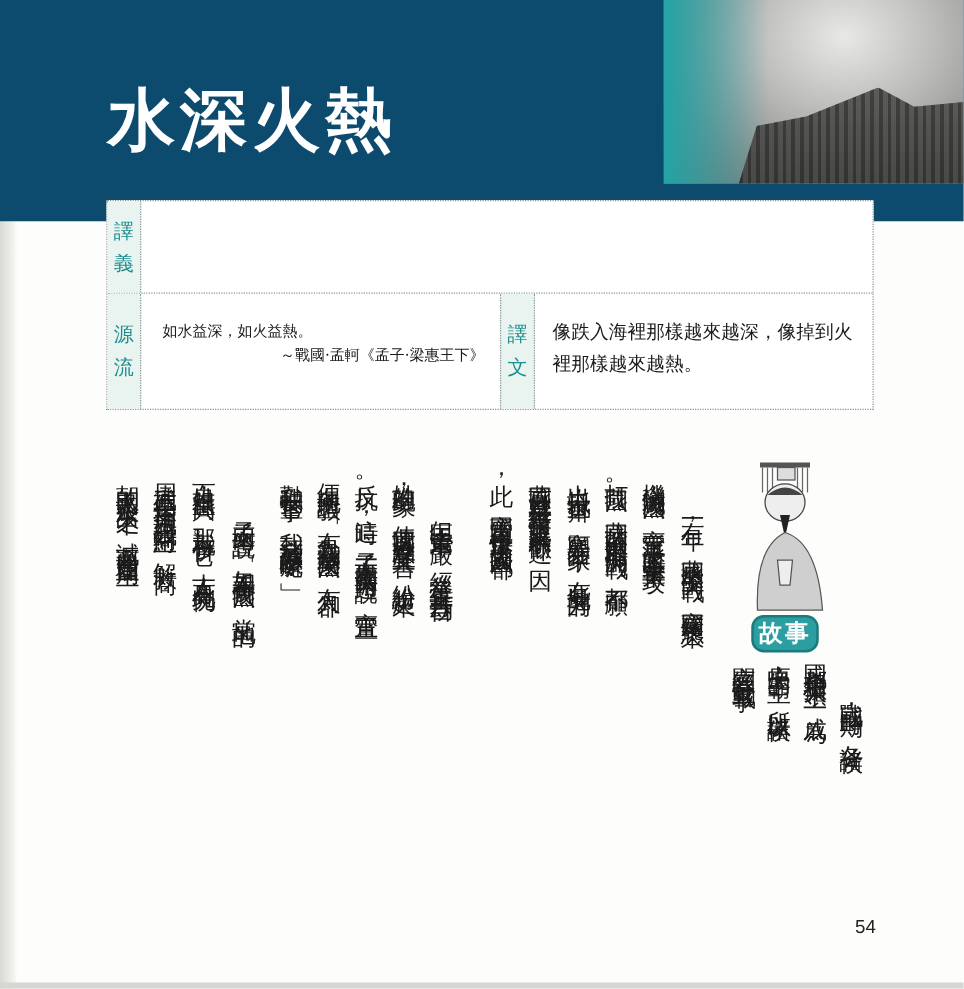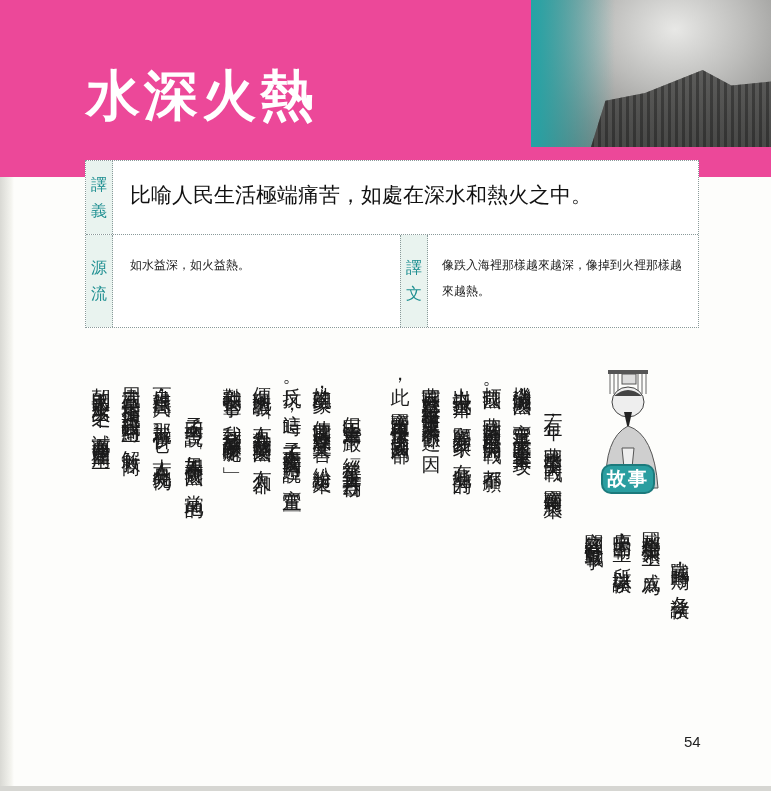--- a/index.html
+++ b/index.html
@@ -8,21 +8,21 @@
       background: #fdfdfb;
       font-family: "DejaVu Serif", "Liberation Serif", serif;
       color: #1a1a1a;
     }
     .spine {
       position: absolute; left: 0; top: 0; width: 14px; height: 791px;
       background: linear-gradient(to right, #d9d9d4, #f4f4ef 80%, #fdfdfb);
     }
     .header {
       position: absolute; left: 0; top: 0; width: 771px; height: 177px;
-      background: #ec4899;
+      background: #0c4a6e;
       overflow: hidden;
     }
     .header-art {
       position: absolute; right: 0; top: 0; width: 240px; height: 147px;
       background:
         linear-gradient(to right, rgba(35,164,166,1) 0%, rgba(35,164,166,0) 35%),
         radial-gradient(ellipse at 60% 20%, #e8e8e6 0%, #bdbdbb 35%, #8d8d8b 70%, #6c6c6a 100%);
     }
     .roof {
       position: absolute; right: 0; top: 70px; width: 180px; height: 77px;
@@ -49,26 +49,26 @@
       display: flex; flex-direction: column; align-items: center; justify-content: center;
       font-family: "DejaVu Sans", sans-serif; font-size: 16px; color: #1e8f91; line-height: 26px;
     }
     .label-cell.mid { border-left: 1px dotted #8a9a9a; }
     .meaning {
       position: absolute; left: 44px; top: 20px;
       font-family: "DejaVu Sans", sans-serif; font-size: 21px; color: #111;
     }
     .origin-text { position: absolute; left: 44px; top: 20px; font-size: 12px; line-height: 20px; }
     .origin-src { position: absolute; left: 138px; top: 41px; font-size: 12px; }
-    .trans-text { position: absolute; left: 356px; top: 17px; width: 250px; font-size: 12px; line-height: 26px; }
+    .trans-text { position: absolute; left: 356px; top: 17px; width: 250px; font-size: 15px; line-height: 26px; }
     .story-badge {
       position: absolute; left: 600px; top: 368px; width: 72px; height: 130px;
     }
     .story-label {
-      position: absolute; left: 603px; top: 466px;
+      position: absolute; left: 603px; top: 494px;
       font-family: "DejaVu Sans", sans-serif; font-weight: bold; font-size: 19px;
       color: #ffffff; background: #2a9ea0; border-radius: 8px; padding: 0 4px; letter-spacing: 2px;
       box-shadow: 0 0 0 2px #1c7a7c;
     }
     .vcol {
       position: absolute; top: 372px;
       writing-mode: vertical-rl; text-orientation: upright;
       font-family: "DejaVu Serif", serif; font-size: 19px; line-height: 22px;
       letter-spacing: 2.8px; color: #1a1a1a; white-space: nowrap;
     }
@@ -91,28 +91,28 @@
   </div>
   <div class="title">水深火熱</div>
 </div>
 
 <div class="info-box">
   <div class="row1">
     <div class="label-cell" style="left:0;">
       <span>譯</span>
       <span>義</span>
     </div>
-    <div class="meaning">比喻人民生活極端痛苦，如處在深水和熱火之中。</div>
   </div>
   <div class="row2">
     <div class="label-cell" style="left:0;">
       <span>源</span>
       <span>流</span>
     </div>
     <div class="origin-text">如水益深，如火益熱。</div>
+    <div class="origin-src">～戰國·孟軻《孟子·梁惠王下》</div>
     <div class="label-cell mid" style="left:314px;">
       <span>譯</span>
       <span>文</span>
     </div>
     <div class="trans-text">像跌入海裡那樣越來越深，像掉到火裡那樣越來越熱。</div>
   </div>
 </div>
 
 <svg class="story-badge" viewBox="0 0 72 130">
   <rect x="8" y="2" width="40" height="4" fill="#555"></rect>

